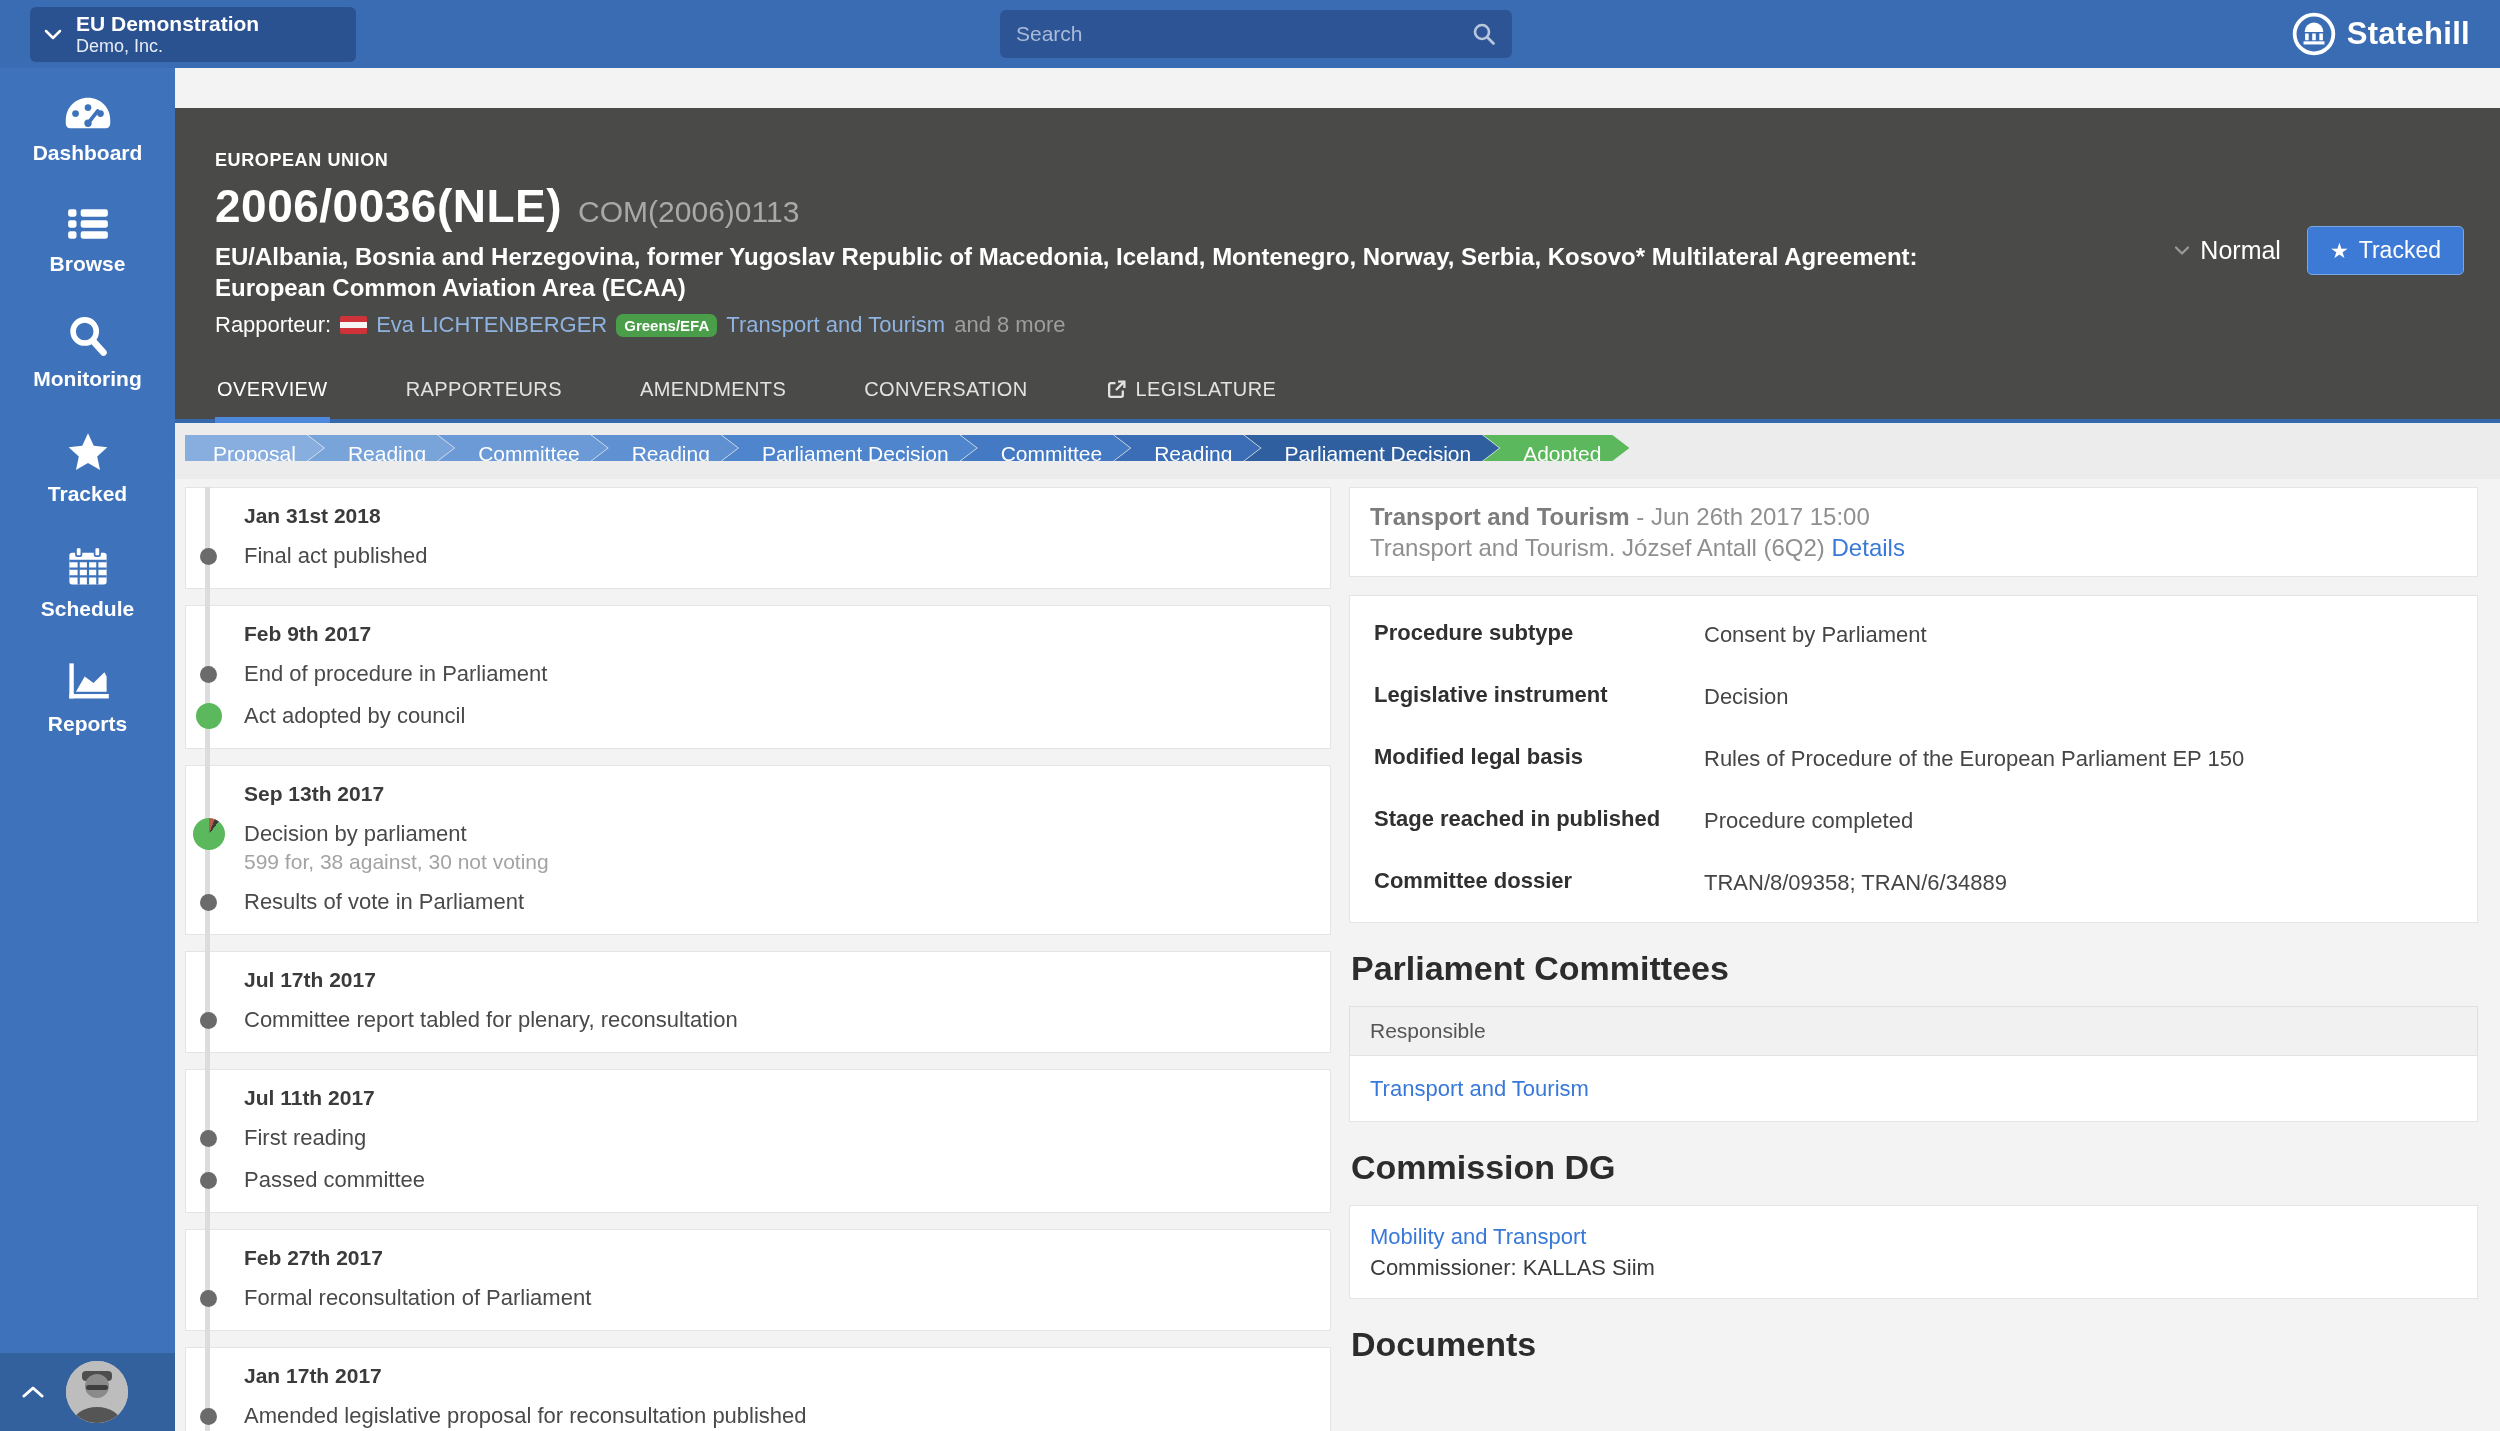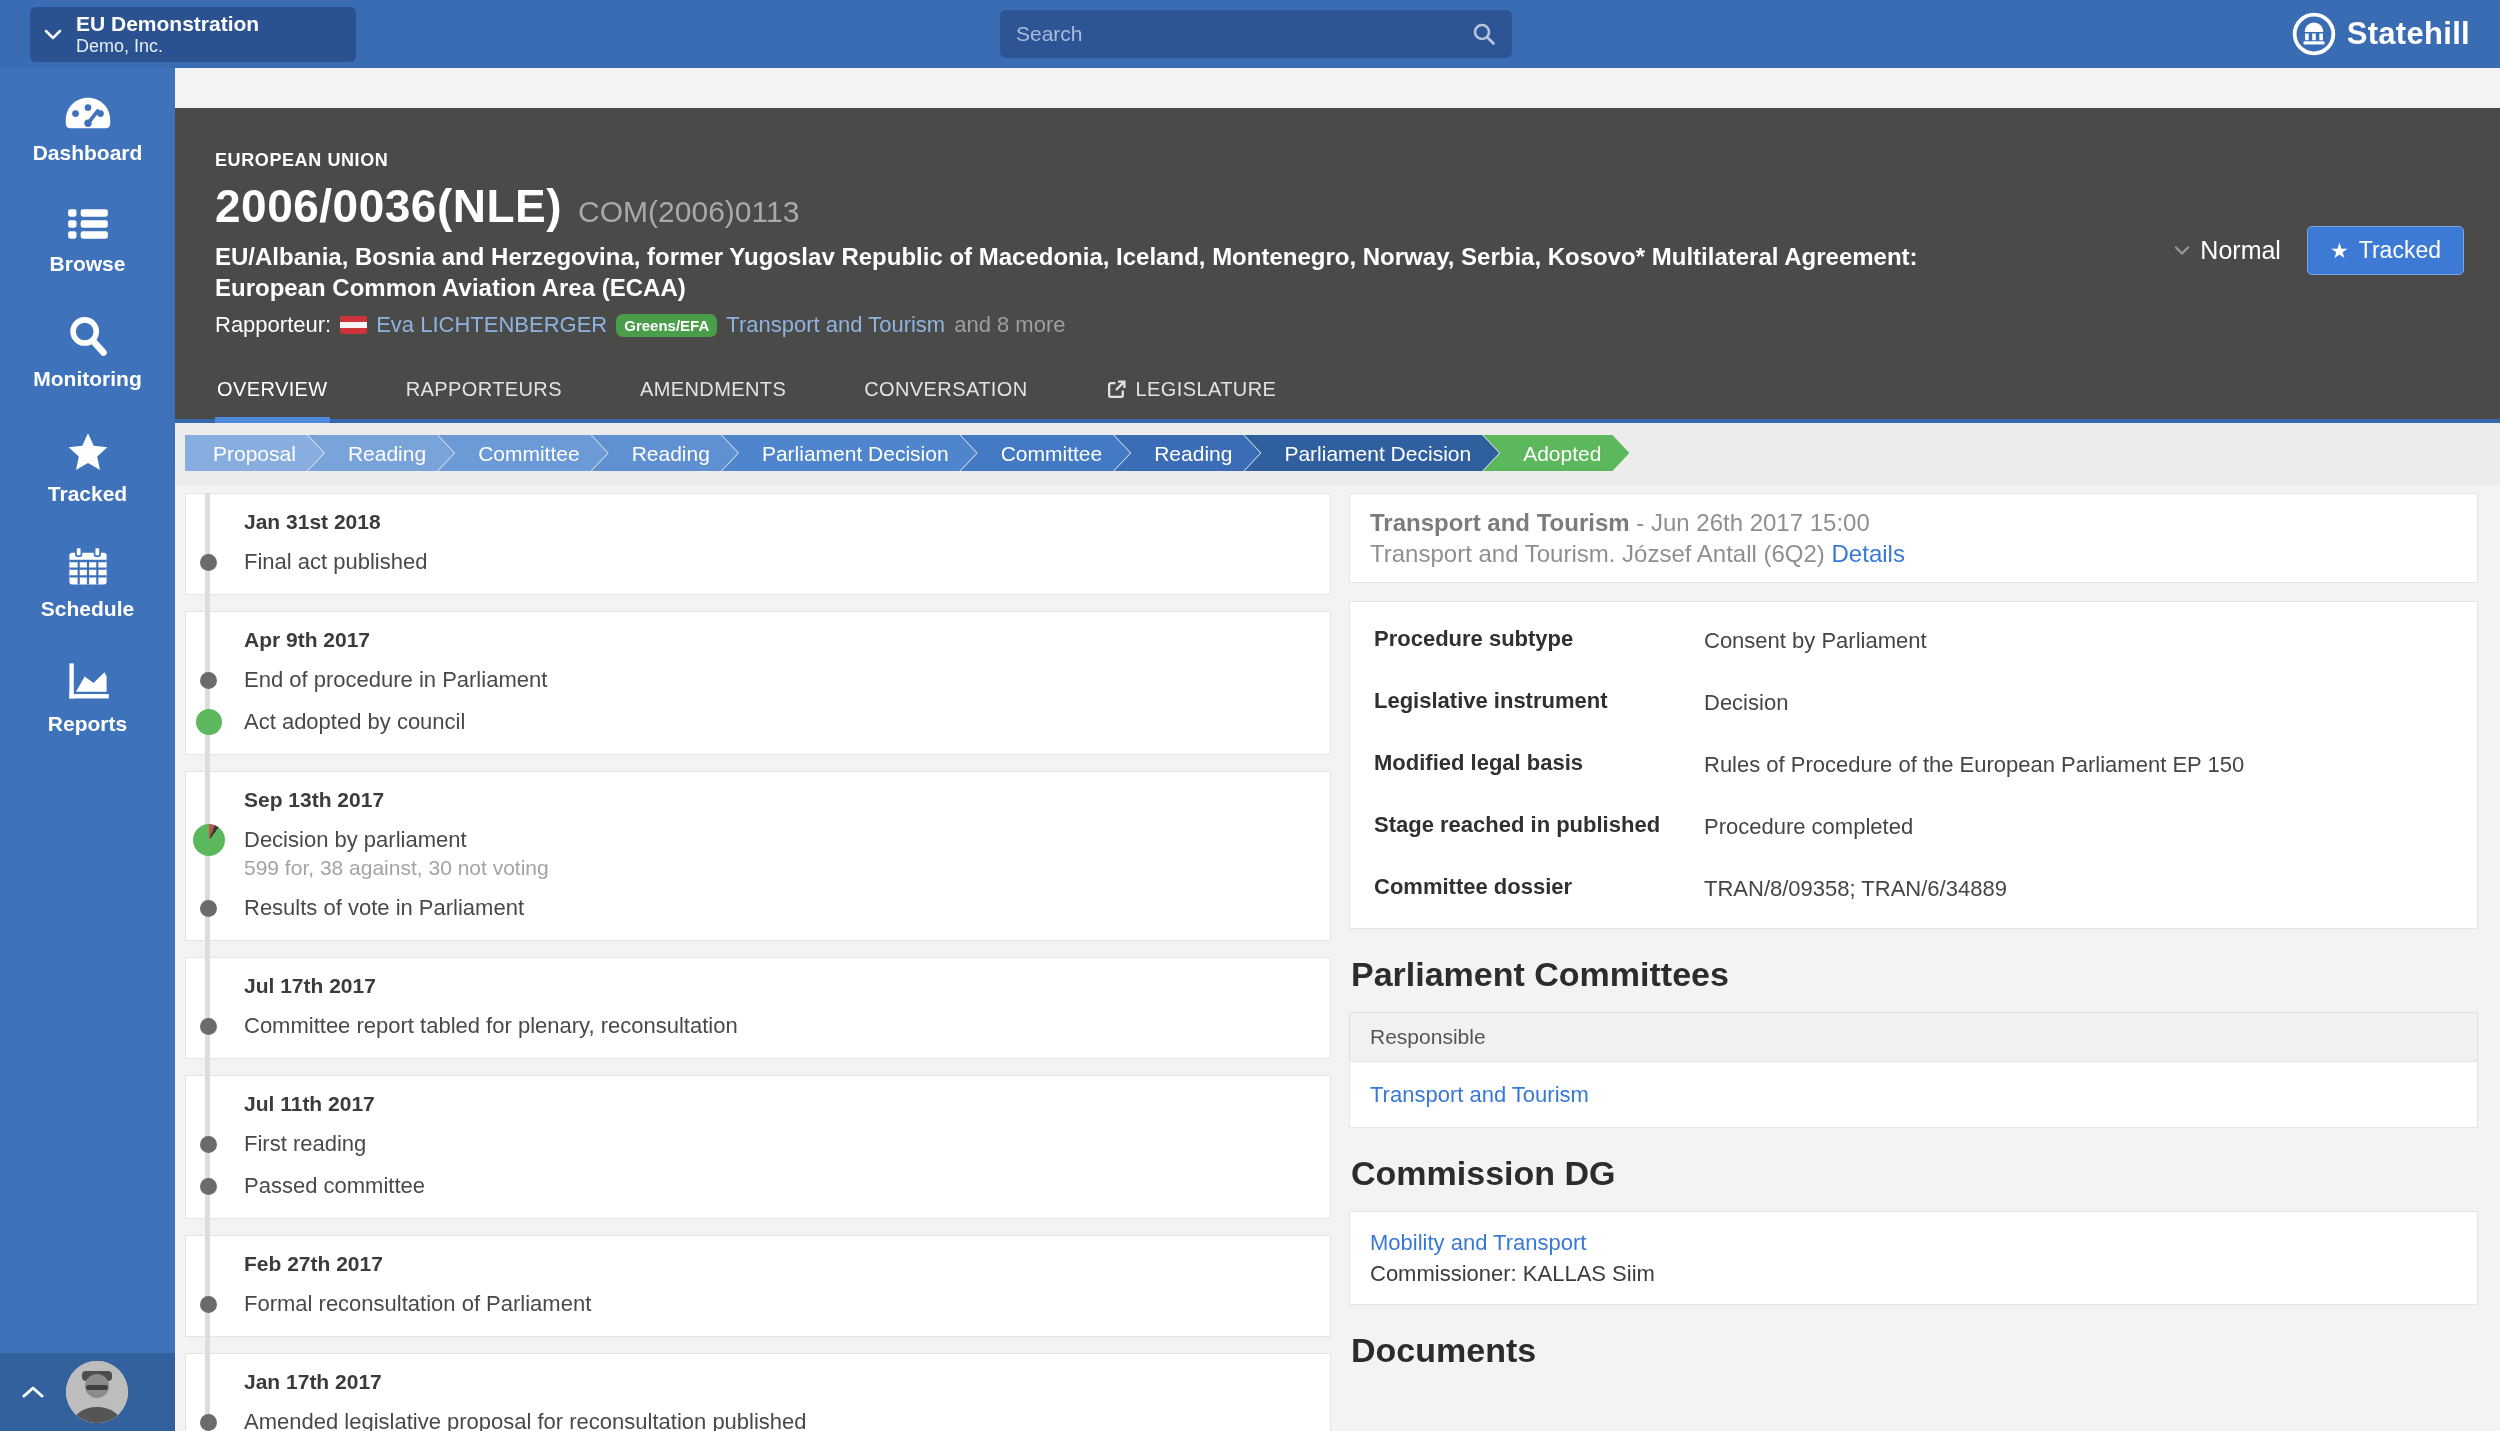--- a/index.html
+++ b/index.html
@@ -52,21 +52,21 @@
   .tracked-btn { display:flex; align-items:center; gap:10px; background:#3c7ad6; border:1px solid #7aa7e4; border-radius:5px;
     color:#fff; font-size:23px; padding:10px 22px; cursor:pointer; }
   .tracked-btn .star { font-size:21px; }
   .tabs { margin-top:34px; padding-left:40px; display:flex; gap:74px; border-bottom:4px solid #3567ab; }
   .tab { color:#e2e2e2; font-size:20px; letter-spacing:0.4px; padding:6px 2px 16px; border-bottom:6px solid transparent;
     margin-bottom:-4px; cursor:pointer; display:flex; align-items:center; gap:9px; }
   .tab.active { color:#fff; border-bottom-color:#4d88dc; }
 
   
   .stage-bar { background:#ececec; padding:12px 0 14px 10px; flex:0 0 auto; white-space:nowrap; }
-  .stage { display:inline-block; height:36px; line-height:38px; color:#fff; font-size:21px; padding:0 28px 0 40px;
+  .stage { display:inline-block; height:26px; line-height:38px; color:#fff; font-size:21px; padding:0 28px 0 40px;
     margin-left:-16px; clip-path:polygon(0 0, calc(100% - 17px) 0, 100% 50%, calc(100% - 17px) 100%, 0 100%, 17px 50%); }
   .stage.first { margin-left:0; padding-left:28px;
     clip-path:polygon(0 0, calc(100% - 17px) 0, 100% 50%, calc(100% - 17px) 100%, 0 100%); }
 
   
   .content { flex:1; display:flex; gap:18px; padding:8px 22px 0 10px; overflow:hidden; background:#f3f3f3; }
   .col-left { width:1146px; flex:0 0 auto; position:relative; }
   .col-right { flex:1; min-width:0; }
 
   .timeline { position:relative; }
@@ -270,21 +270,21 @@
       <div class="col-left">
         <div class="timeline">
             <div class="tcard">
               <div class="tdate">Jan 31st 2018</div>
               <div class="tevent">
                 <span class="dot gray"></span>
                 <div class="etext">Final act published</div>
               </div>
             </div>
             <div class="tcard">
-              <div class="tdate">Apr 9th 2017</div>
+              <div class="tdate">Feb 9th 2017</div>
               <div class="tevent">
                 <span class="dot gray"></span>
                 <div class="etext">End of procedure in Parliament</div>
               </div>
               <div class="tevent">
                 <span class="dot green"></span>
                 <div class="etext">Act adopted by council</div>
               </div>
             </div>
             <div class="tcard">

